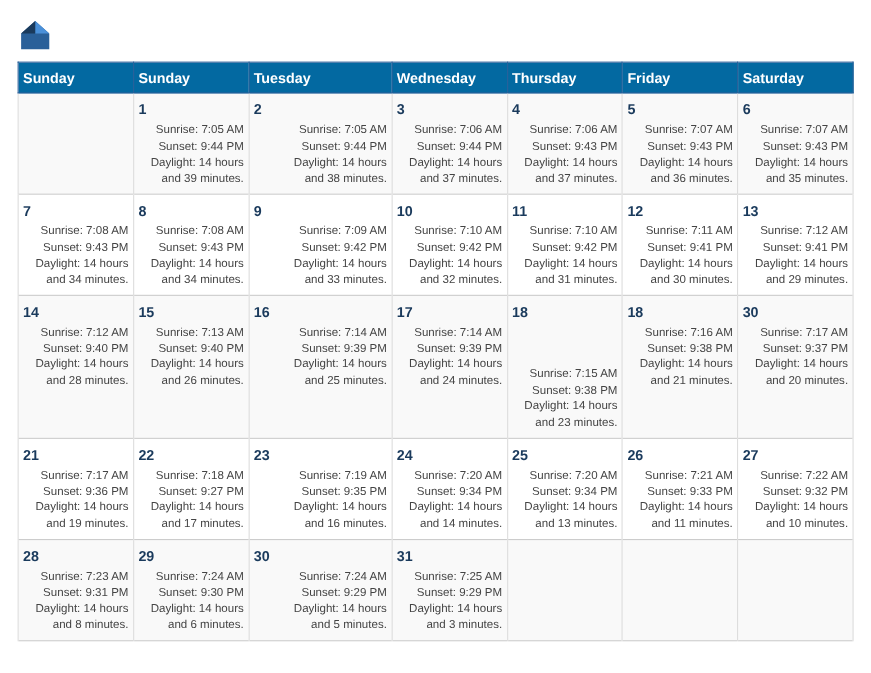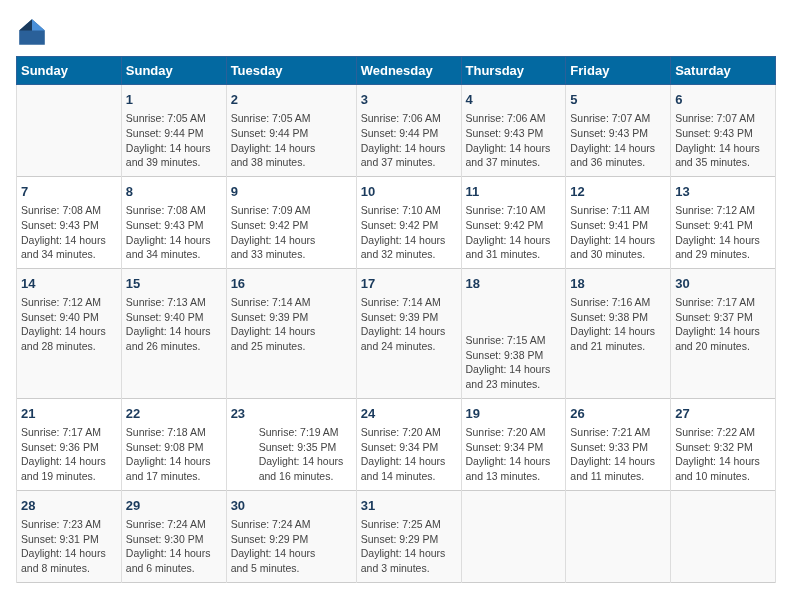--- a/index.html
+++ b/index.html
@@ -82,20 +82,21 @@
     }
     .day-number {
       font-weight: bold;
       font-size: 13px;
       margin-bottom: 2px;
       color: #1a3a5c;
     }
     .day-info {
       font-size: 10.5px;
       color: #444;
+      text-align: right;
     }
   </style>
 </head>
 <body>
 
 <div class="header">
   <div class="logo">
     <svg class="logo-icon" viewBox="0 0 40 40">
       <polygon points="20,4 36,18 36,36 4,36 4,18" fill="#2a6099"></polygon>
       <polygon points="20,4 36,18 20,18" fill="#4a90d9"></polygon>
@@ -272,40 +273,40 @@
         <td>
           <div class="day-number">21</div>
           <div class="day-info" style="white-space: pre-line;">Sunrise: 7:17 AM
 Sunset: 9:36 PM
 Daylight: 14 hours
 and 19 minutes.</div>
         </td>
         <td>
           <div class="day-number">22</div>
           <div class="day-info" style="white-space: pre-line;">Sunrise: 7:18 AM
-Sunset: 9:08 PM
+Sunset: 9:27 PM
 Daylight: 14 hours
 and 17 minutes.</div>
         </td>
         <td>
           <div class="day-number">23</div>
           <div class="day-info" style="white-space: pre-line; margin-left: 28px;">Sunrise: 7:19 AM
 Sunset: 9:35 PM
 Daylight: 14 hours
 and 16 minutes.</div>
         </td>
         <td>
           <div class="day-number">24</div>
           <div class="day-info" style="white-space: pre-line;">Sunrise: 7:20 AM
 Sunset: 9:34 PM
 Daylight: 14 hours
 and 14 minutes.</div>
         </td>
         <td>
-          <div class="day-number">19</div>
+          <div class="day-number">25</div>
           <div class="day-info" style="white-space: pre-line;">Sunrise: 7:20 AM
 Sunset: 9:34 PM
 Daylight: 14 hours
 and 13 minutes.</div>
         </td>
         <td>
           <div class="day-number">26</div>
           <div class="day-info" style="white-space: pre-line;">Sunrise: 7:21 AM
 Sunset: 9:33 PM
 Daylight: 14 hours

